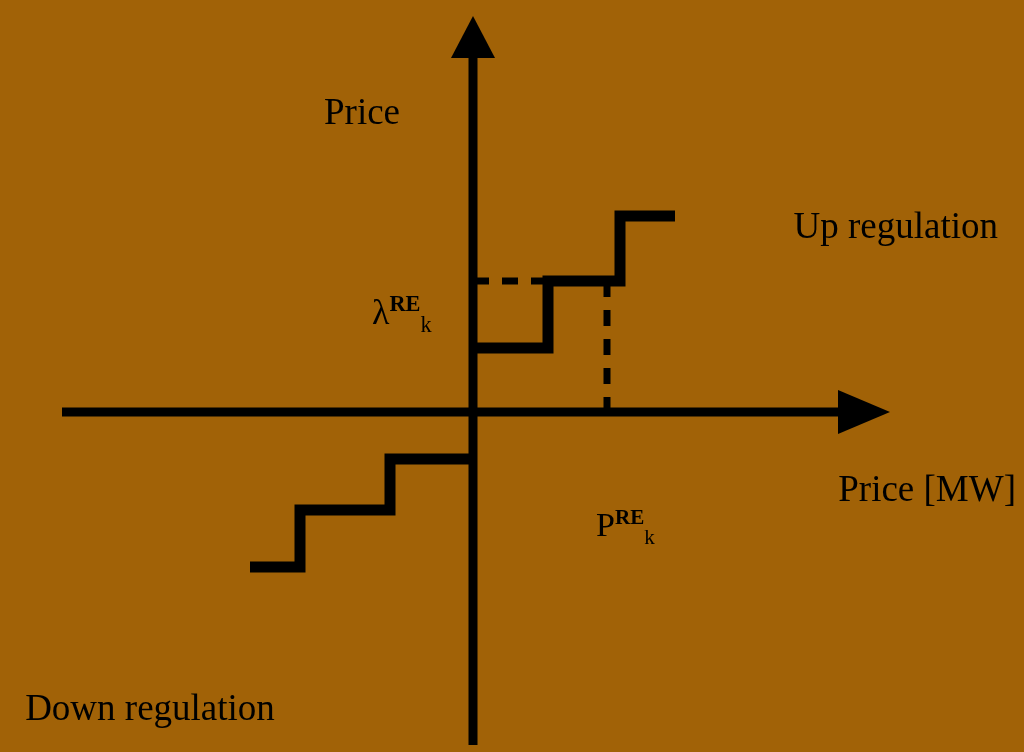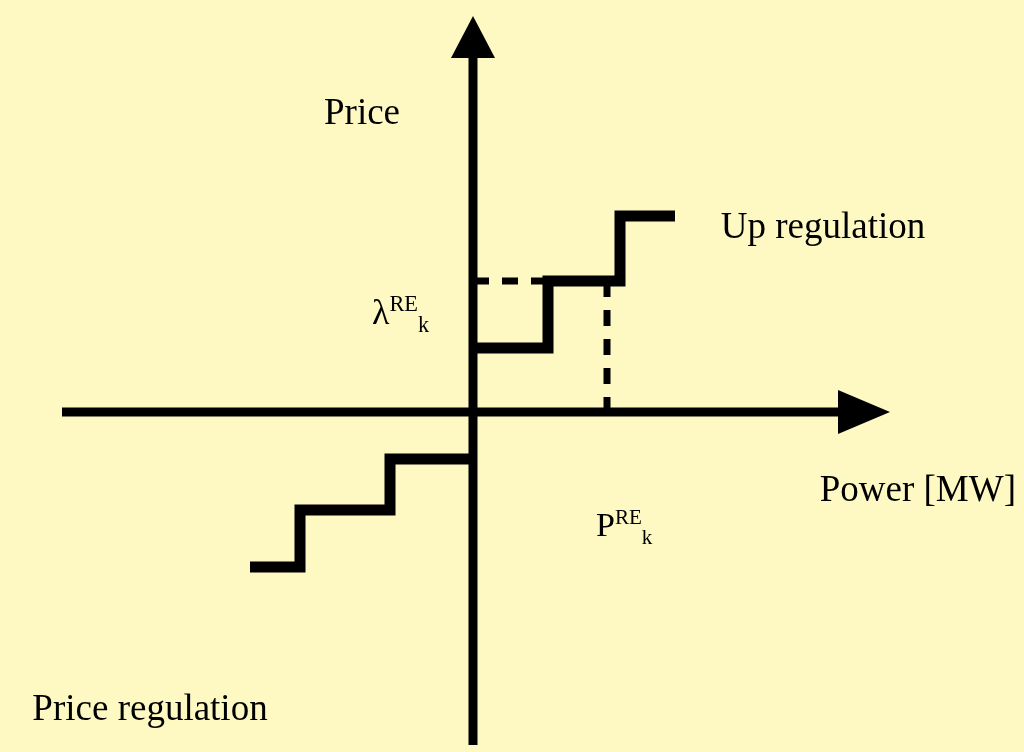--- a/index.html
+++ b/index.html
@@ -4,21 +4,21 @@
 <style>
   html, body {
     margin: 0;
     padding: 0;
     background: #ffffff;
   }
   #canvas {
     position: relative;
     width: 1024px;
     height: 752px;
-    background: #fef9c3;
+    background: #a16207;
     overflow: hidden;
     font-family: "Liberation Serif", "DejaVu Serif", serif;
     color: #000000;
   }
   #diagram-svg {
     position: absolute;
     left: 0;
     top: 0;
     width: 1024px;
     height: 752px;
@@ -40,21 +40,21 @@
     left: 680px;
     top: 468px;
     width: 336px;
     text-align: right;
     font-size: 37px;
   }
   #label-up-curve {
     left: 648px;
     top: 122px;
     width: 350px;
-    text-align: center;
+    text-align: right;
     font-size: 37px;
   }
   #label-down-curve {
     left: 0px;
     top: 604px;
     width: 300px;
     text-align: center;
     font-size: 37px;
   }
   #label-lambda {
@@ -64,20 +64,21 @@
   }
   #label-p {
     left: 562px;
     top: 468px;
     font-size: 34px;
   }
   .sup {
     font-size: 0.62em;
     vertical-align: super;
     line-height: 0;
+    font-weight: bold;
   }
   .sub {
     font-size: 0.62em;
     vertical-align: sub;
     line-height: 0;
   }
   .line1, .line2 { display: block; }
 </style>
 </head>
 <body>
@@ -100,28 +101,28 @@
 
     <line x1="473" y1="281" x2="551" y2="281" stroke="#000000" stroke-width="7" stroke-dasharray="16,13"></line>
 
     <line x1="607" y1="281" x2="607" y2="415" stroke="#000000" stroke-width="7" stroke-dasharray="16,13"></line>
   </svg>
 
   <div class="lbl" id="label-price">
     <span class="line1">Price</span>
   </div>
 
-  <div class="lbl" id="label-power">Power [MW]</div>
+  <div class="lbl" id="label-power">Price [MW]</div>
 
   <div class="lbl" id="label-up-curve">
     <span class="line1">Up regulation</span>
   </div>
 
   <div class="lbl" id="label-down-curve">
-    <span class="line1">Price regulation</span>
+    <span class="line1">Down regulation</span>
     
   </div>
 
   <div class="lbl" id="label-lambda">
     <span>λ</span><span class="sup">RE</span><span class="sub">k</span>
   </div>
 
   <div class="lbl" id="label-p">
     <span>P</span><span class="sup">RE</span><span class="sub">k</span>
   </div>

